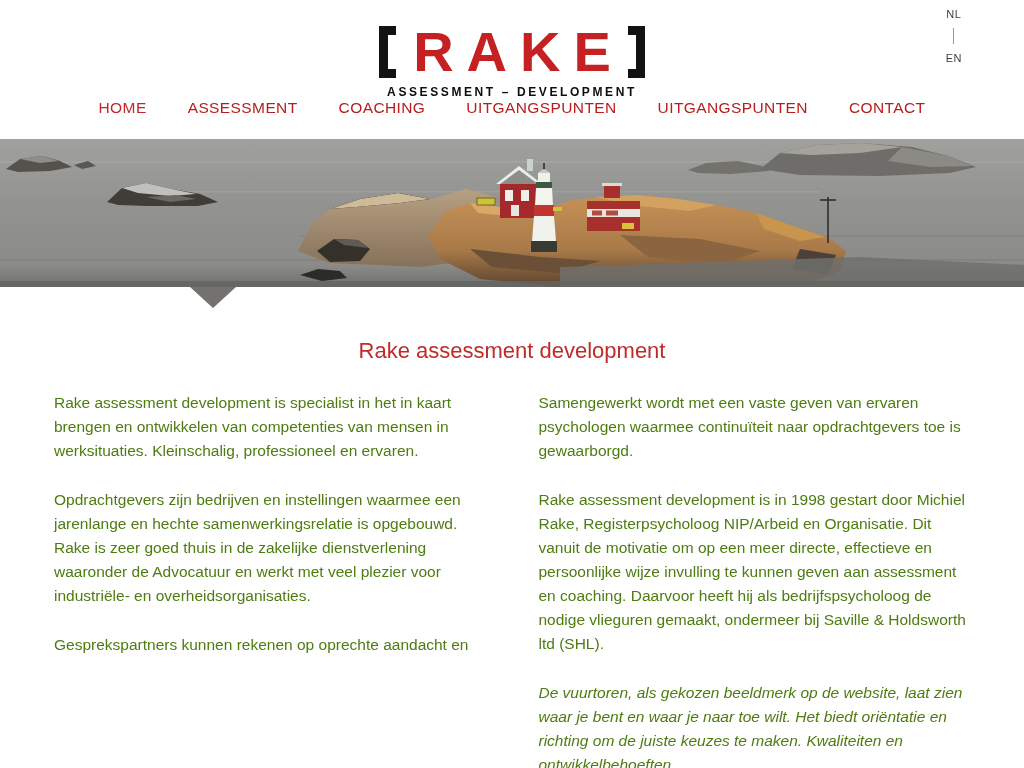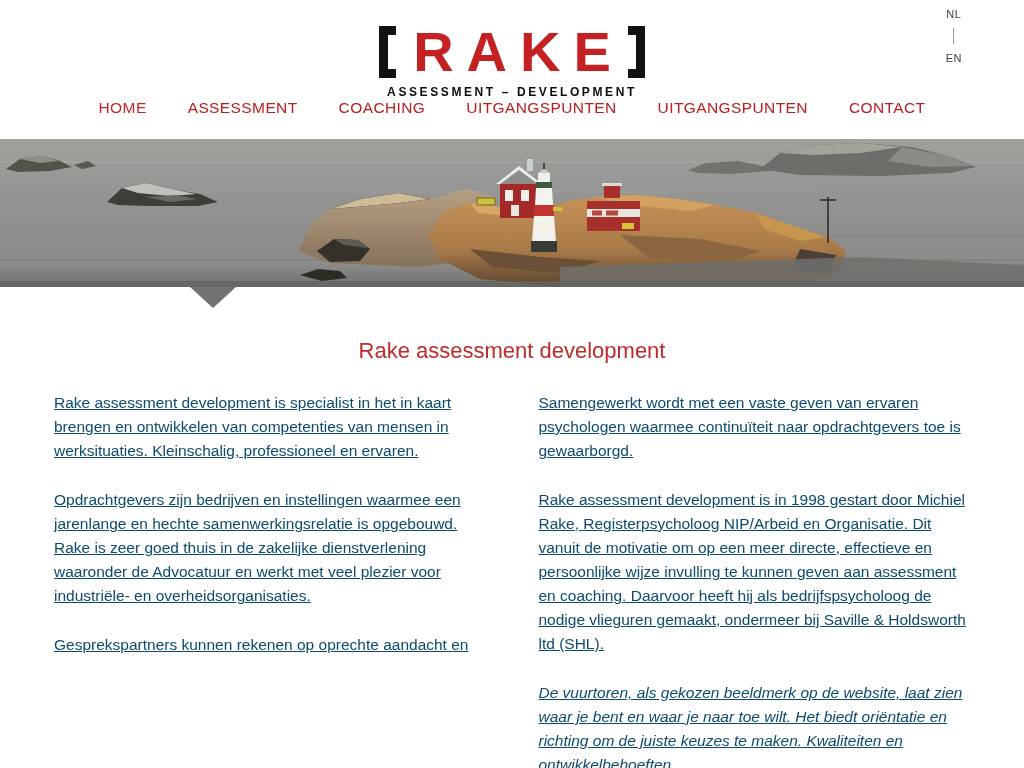--- a/index.html
+++ b/index.html
@@ -29,21 +29,21 @@
   
   .hero { display:block; width:1024px; height:148px; margin-top:22px; }
   .hero-arrow { width:0; height:0; border-left:23px solid transparent; border-right:23px solid transparent;
                 border-top:21px solid #73726f; margin-left:190px; }
 
   
   .main { width:916px; margin:0 auto; }
   .page-title { margin:30px 0 27px 0; text-align:center; font-size:22px; font-weight:normal; color:#bf2a2a; }
   .columns { display:flex; gap:53px; }
   .col { width:433px; }
-  .col p { font-size:15.5px; line-height:24px; color:#0c4a6e; margin-bottom:25px;text-decoration:underline; }
+  .col p { font-size:15.5px; line-height:24px; color:#4d7c0f; margin-bottom:25px; }
   .col p.italic { font-style:italic; }
 </style>
 </head>
 <body>
 
 <div class="page">
 
   <div class="lang">
     <a>NL</a>
     <span class="divider"></span>

